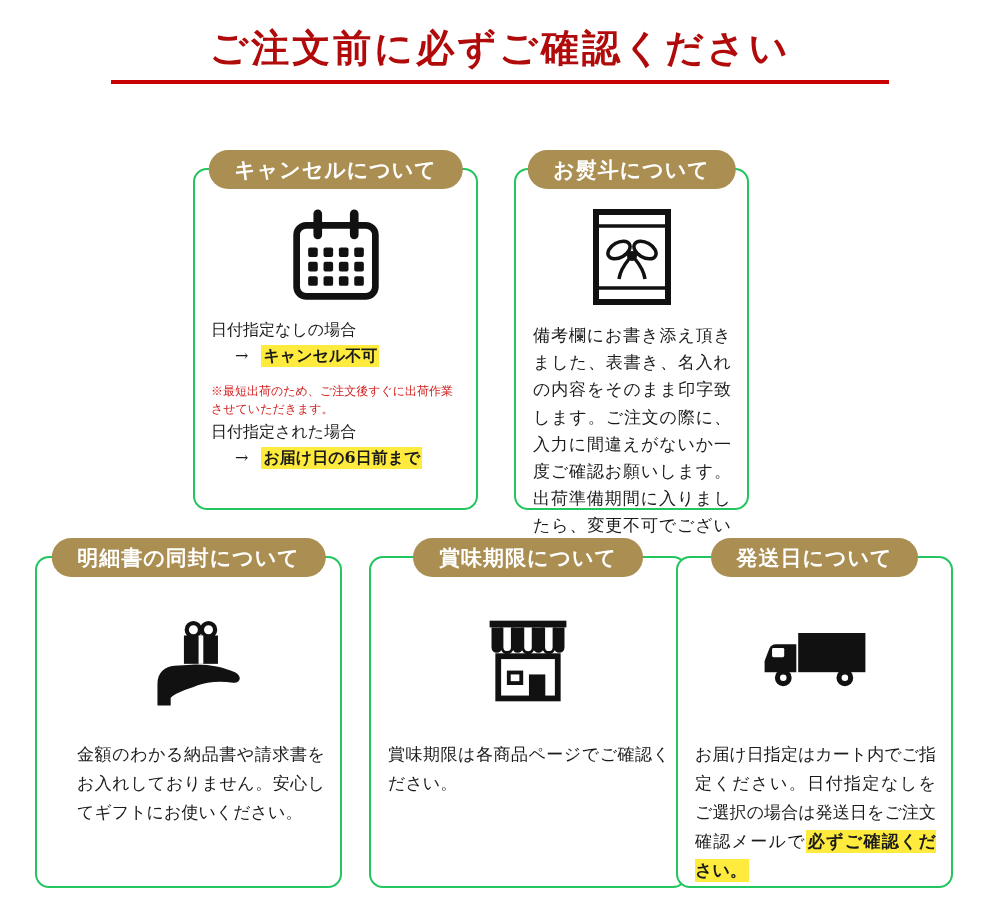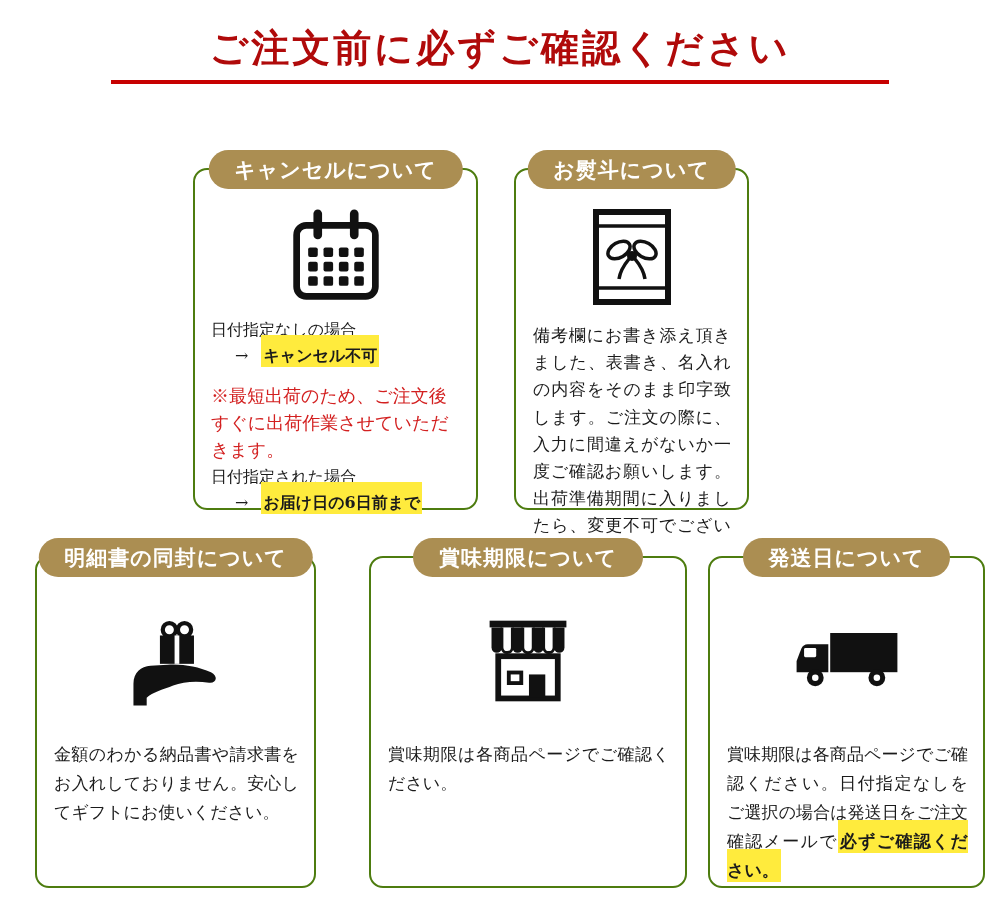--- a/index.html
+++ b/index.html
@@ -24,21 +24,21 @@
   }
   .title-underline {
     width: 778px; height: 4px;
     background: #c70000;
     margin: 10px auto 0;
   }
 
   
   .card {
     position: absolute;
-    border: 2px solid #4d7c0f;
+    border: 2px solid #22c55e;
     border-radius: 14px;
     background: #fff;
   }
   .pill {
     position: absolute;
     top: -20px; left: 50%;
     transform: translateX(-50%);
     background: #ab8e52;
     color: #fff;
     font-size: 21px;
@@ -48,31 +48,31 @@
     padding: 0 26px;
     border-radius: 20px;
     white-space: nowrap;
   }
   .icon-box { display: flex; justify-content: center; align-items: center; }
   .icon-box.row1 { margin-top: 30px; height: 114px; }
   .icon-box.row2 { margin-top: 46px; height: 114px; }
 
   #card-cancel    { left: 193px; top: 168px; width: 285px; height: 342px; }
   #card-noshi     { left: 514px; top: 168px; width: 235px; height: 342px; }
-  #card-statement { left: 35px;  top: 556px; width: 281px; height: 332px; }
+  #card-statement { left: 35px;  top: 556px; width: 307px; height: 332px; padding-left: 23px; }
   #card-expiry    { left: 369px; top: 556px; width: 318px; height: 332px; }
-  #card-shipping  { left: 708px; top: 556px; width: 277px; height: 332px; }
+  #card-shipping  { left: 676px; top: 556px; width: 277px; height: 332px; }
 
   
   .cancel-body { padding: 4px 13px 0 16px; font-size: 16px; line-height: 1.52; }
   .cancel-body p { margin-bottom: 2px; }
   .cancel-body .indent { padding-left: 24px; margin: 1px 0 4px; }
   .arrow { display: inline-block; margin-right: 13px; }
-  .hl { background: #ffeb3d; font-weight: 700; padding: 11px 2px 2px; }
-  .red-note { color: #d32020; margin: 13px 0 5px; font-size: 18px; line-height: 1.5; }
+  .hl { background: #ffeb3d; font-weight: 700; padding: 1px 2px 2px; }
+  .red-note { color: #d32020; margin: 13px 0 5px; font-size: 12px; line-height: 1.5; }
 
   .para { font-size: 17px; text-align: justify; }
   .noshi-body { padding: 8px 16px 0 17px; line-height: 1.6; }
   .para2 { padding: 22px 15px 0 17px; line-height: 1.7; }
 </style>
 </head>
 <body>
 
 <div class="page">
 
@@ -183,17 +183,17 @@
         <rect x="42" y="10" width="72" height="42" fill="#111"></rect>
         <path d="M40,22 L18,22 Q13,22 11,27 L6,40 L6,52 L40,52 Z" fill="#111"></path>
         <rect x="14" y="26" width="13" height="10" rx="1.5" fill="#fff"></rect>
         <circle cx="26" cy="58" r="9" fill="#111"></circle>
           <circle cx="26" cy="58" r="3.5" fill="#fff"></circle>
         <circle cx="92" cy="58" r="9" fill="#111"></circle>
           <circle cx="92" cy="58" r="3.5" fill="#fff"></circle>
       </svg>
     </div>
     <div class="para para2">
-      <span>賞味期限は各商品ページでご確認ください。日付指定なしをご選択の場合は発送日をご注文確認メールで</span><span class="hl">必ずご確認ください。</span>
+      <span>お届け日指定はカート内でご指定ください。日付指定なしをご選択の場合は発送日をご注文確認メールで</span><span class="hl">必ずご確認ください。</span>
     </div>
   </section>
 
 </div>
 
 </body></html>

